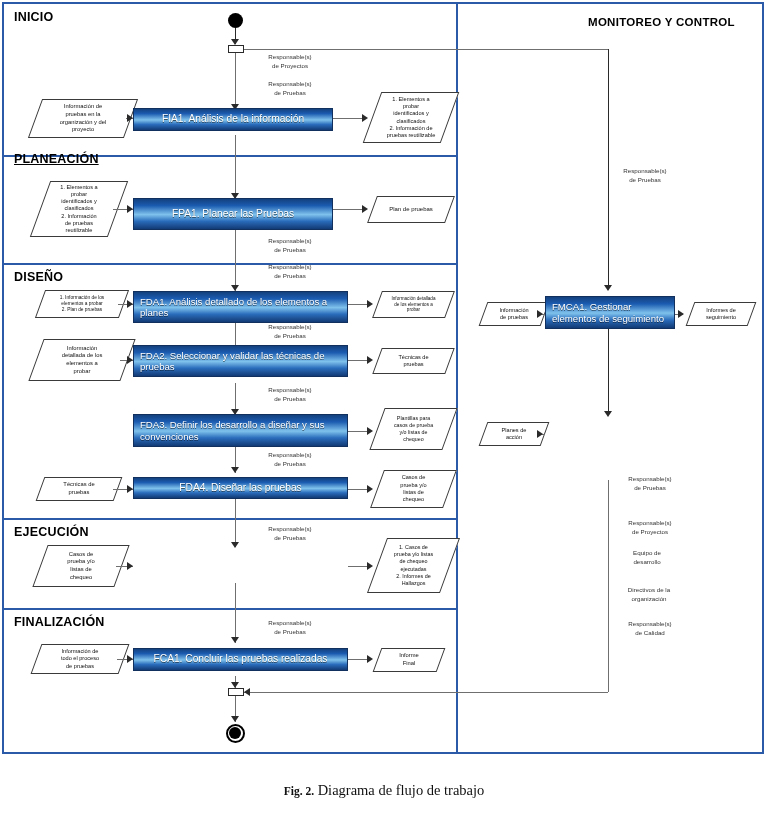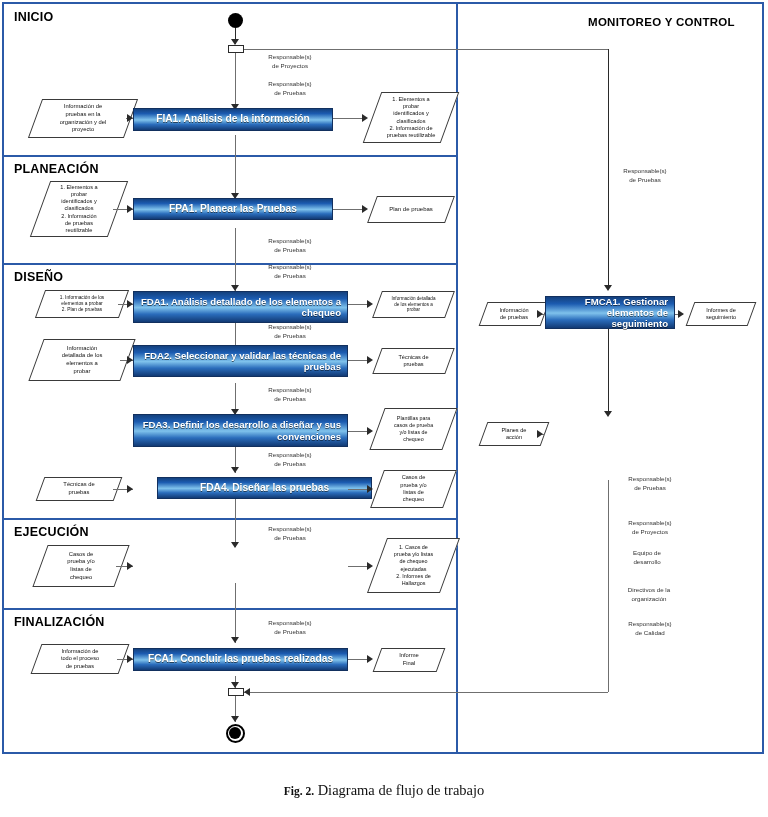--- a/index.html
+++ b/index.html
@@ -14,22 +14,22 @@
   .hrule{position:absolute;background:#2b5aa8;height:2px;}
 
   
   .lane-title{position:absolute;font-weight:bold;font-size:12.5px;color:#000;letter-spacing:0.2px;white-space:nowrap;}
   .panel-title{position:absolute;font-weight:bold;font-size:11.5px;color:#000;letter-spacing:.3px;white-space:nowrap;}
   .role{position:absolute;font-size:6.2px;color:#333;text-align:center;line-height:1.5;white-space:pre-line;}
 
   
   .proc{position:absolute;box-sizing:border-box;border:1px solid #12305e;
         background:linear-gradient(to bottom,#14417e 0%,#1b5bb0 22%,#7fc2ec 52%,#2a6cbb 74%,#123a74 100%);
-        color:#fff;font-weight:bold;display:flex;align-items:center;justify-content:center;
-        text-align:right;font-size:10.2px;line-height:1.18;padding:0 6px;
+        color:#fff;font-weight:normal;display:flex;align-items:center;justify-content:center;
+        text-align:left;font-size:10.2px;line-height:1.18;padding:0 6px;
         text-shadow:0 1px 0 rgba(0,0,0,.55);}
   .proc.small{font-size:9.6px;}
 
   
   .para{position:absolute;box-sizing:border-box;border:1px solid #3a3a3a;background:#fff;
         transform:skewX(-20deg);}
   .para-txt{position:absolute;display:flex;align-items:center;justify-content:center;text-align:center;
             color:#111;white-space:pre-line;line-height:1.3;}
 
   
@@ -59,21 +59,21 @@
 
   <div class="outer-frame"></div>
   <div class="vdivider" style="left:456px;height:752px;"></div>
 
   <div class="hrule" style="left:4px;top:155px;width:452px;"></div>
   <div class="hrule" style="left:4px;top:263px;width:452px;"></div>
   <div class="hrule" style="left:4px;top:518px;width:452px;"></div>
   <div class="hrule" style="left:4px;top:608px;width:452px;"></div>
 
   <div class="lane-title" style="left:14px;top:10px;">INICIO</div>
-  <div class="lane-title" style="left:14px;top:162px;">PLANEACIÓN</div>
+  <div class="lane-title" style="left:14px;top:152px;text-decoration:underline;">PLANEACIÓN</div>
   <div class="lane-title" style="left:14px;top:270px;">DISEÑO</div>
   <div class="lane-title" style="left:14px;top:525px;">EJECUCIÓN</div>
   <div class="lane-title" style="left:14px;top:615px;">FINALIZACIÓN</div>
   <div class="panel-title" style="left:588px;top:16px;">MONITOREO Y CONTROL</div>
 
   <div class="start-node" style="left:228px;top:13px;"></div>
   <div class="ln v dark" style="left:235px;top:28px;height:16px;"></div>
   <div class="arrow-d" style="left:231px;top:39px;"></div>
   <div class="forkbar" style="left:228px;top:45px;width:16px;height:8px;"></div>
 
@@ -147,41 +147,41 @@
   <div class="para-txt" style="left:36px;top:181px;width:86px;height:56px;font-size:5.6px;">1. Elementos a
 probar
 identificados y
 clasificados
 2. Información
 de pruebas
 reutilizable</div>
   <div class="ln h" style="left:113px;top:209px;width:20px;"></div>
   <div class="arrow-r" style="left:127px;top:205px;"></div>
 
-  <div class="proc" style="left:133px;top:198px;width:200px;height:22px;">FPA1. Planear las Pruebas</div>
+  <div class="proc" style="left:133px;top:198px;width:200px;height:32px;">FPA1. Planear las Pruebas</div>
 
   <div class="ln h" style="left:333px;top:209px;width:32px;"></div>
   <div class="arrow-r" style="left:362px;top:205px;"></div>
   <div class="para" style="left:372px;top:196px;width:78px;height:27px;"></div>
   <div class="para-txt" style="left:368px;top:196px;width:86px;height:27px;font-size:6px;">Plan de pruebas</div>
 
   <div class="role" style="left:245px;top:236px;width:90px;">Responsable(s)
 de Pruebas</div>
 
   <div class="role" style="left:245px;top:262px;width:90px;">Responsable(s)
 de Pruebas</div>
 
   <div class="para" style="left:40px;top:290px;width:84px;height:28px;"></div>
   <div class="para-txt" style="left:36px;top:290px;width:92px;height:28px;font-size:4.8px;">1. Información de los
 elementos a probar
 2. Plan de pruebas</div>
   <div class="ln h" style="left:118px;top:304px;width:15px;"></div>
   <div class="arrow-r" style="left:127px;top:300px;"></div>
 
-  <div class="proc small" style="left:133px;top:291px;width:215px;height:32px;">FDA1. Análisis detallado de los elementos a chequeo</div>
+  <div class="proc small" style="left:133px;top:291px;width:215px;height:32px;">FDA1. Análisis detallado de los elementos a planes</div>
 
   <div class="ln h" style="left:348px;top:304px;width:22px;"></div>
   <div class="arrow-r" style="left:367px;top:300px;"></div>
   <div class="para" style="left:377px;top:291px;width:73px;height:27px;"></div>
   <div class="para-txt" style="left:373px;top:291px;width:81px;height:27px;font-size:4.6px;">Información detallada
 de los elementos a
 probar</div>
 
   <div class="role" style="left:245px;top:322px;width:90px;">Responsable(s)
 de Pruebas</div>
@@ -217,21 +217,21 @@
 
   <div class="role" style="left:245px;top:450px;width:90px;">Responsable(s)
 de Pruebas</div>
 
   <div class="para" style="left:40px;top:477px;width:78px;height:24px;"></div>
   <div class="para-txt" style="left:36px;top:477px;width:86px;height:24px;font-size:5.8px;">Técnicas de
 pruebas</div>
   <div class="ln h" style="left:113px;top:489px;width:20px;"></div>
   <div class="arrow-r" style="left:127px;top:485px;"></div>
 
-  <div class="proc" style="left:133px;top:477px;width:215px;height:22px;margin-left:24px;">FDA4. Diseñar las pruebas</div>
+  <div class="proc" style="left:133px;top:477px;width:215px;height:22px;">FDA4. Diseñar las pruebas</div>
 
   <div class="ln h" style="left:348px;top:489px;width:22px;"></div>
   <div class="arrow-r" style="left:367px;top:485px;"></div>
   <div class="para" style="left:377px;top:470px;width:73px;height:38px;"></div>
   <div class="para-txt" style="left:373px;top:470px;width:81px;height:38px;font-size:5.6px;">Casos de
 prueba y/o
 listas de
 chequeo</div>
 
   <div class="role" style="left:245px;top:524px;width:90px;">Responsable(s)

